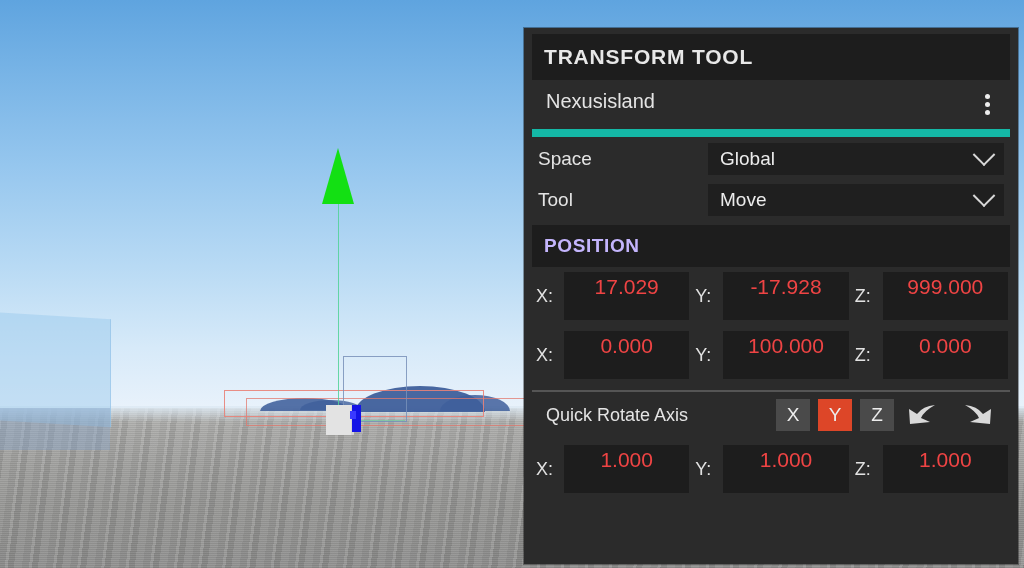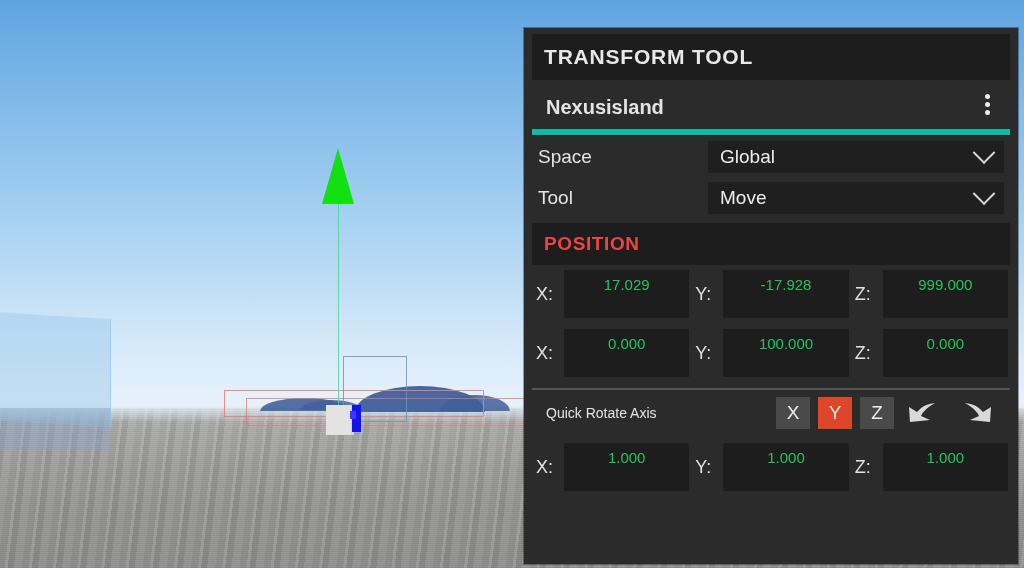--- a/index.html
+++ b/index.html
@@ -133,41 +133,40 @@
     box-shadow: 0 0 0 1px rgba(0,0,0,.35);
     overflow: hidden;
   }
   .section-head {
     background: #1d1d1d;
     margin: 6px 8px 0 8px;
     padding: 10px 12px;
     font-size: 19px;
     font-weight: bold;
     letter-spacing: .6px;
-    color: #ef4444;
+    color: #c4b5fd;
     display: flex;
     align-items: center;
     justify-content: space-between;
   }
   .title-head {
     background: #1d1d1d;
     margin: 6px 8px 0 8px;
     padding: 11px 12px;
     font-size: 21px;
     font-weight: bold;
     letter-spacing: .8px;
   }
   .obj-row {
     display: flex;
-    align-items: flex-end;
+    align-items: flex-start;
     justify-content: space-between;
     padding: 8px 14px 10px 14px;
-    border-bottom: 6px solid #14b8a6;
+    border-bottom: 8px solid #14b8a6;
     margin: 2px 8px 0 8px;
-    font-weight: bold;
   }
   .obj-name { font-size: 20px; color: #e4e4e4; }
   .kebab {
     display: flex; flex-direction: column; gap: 3px;
     padding: 4px 6px; cursor: pointer;
   }
   .kebab i {
     display: block; width: 5px; height: 5px;
     border-radius: 50%; background: #ededed;
   }
@@ -213,34 +212,34 @@
     font-size: 18px;
     color: #e2e2e2;
     width: 22px;
   }
   .xyz-input {
     flex: 1;
     background: #1d1d1d;
     height: 48px;
     line-height: 30px;
     text-align: center;
-    font-size: 15px;
-    color: #22c55e;
+    font-size: 21px;
+    color: #ef4444;
     cursor: text;
   }
 
   .qr-row {
     display: flex;
     align-items: center;
     padding: 6px 12px 8px 14px;
     border-top: 2px solid #555;
     margin: 5px 8px 0 8px;
     gap: 8px;
   }
-  .qr-label { font-size: 14px; flex: 1; color: #e4e4e4; }
+  .qr-label { font-size: 18px; flex: 1; color: #e4e4e4; }
   .axis-btn {
     width: 34px; height: 32px;
     background: #4a4a4a;
     color: #ededed;
     font-size: 19px;
     display: flex; align-items: center; justify-content: center;
     cursor: pointer;
   }
   .axis-btn.active { background: #dd4628; }
   .rot-btn {

